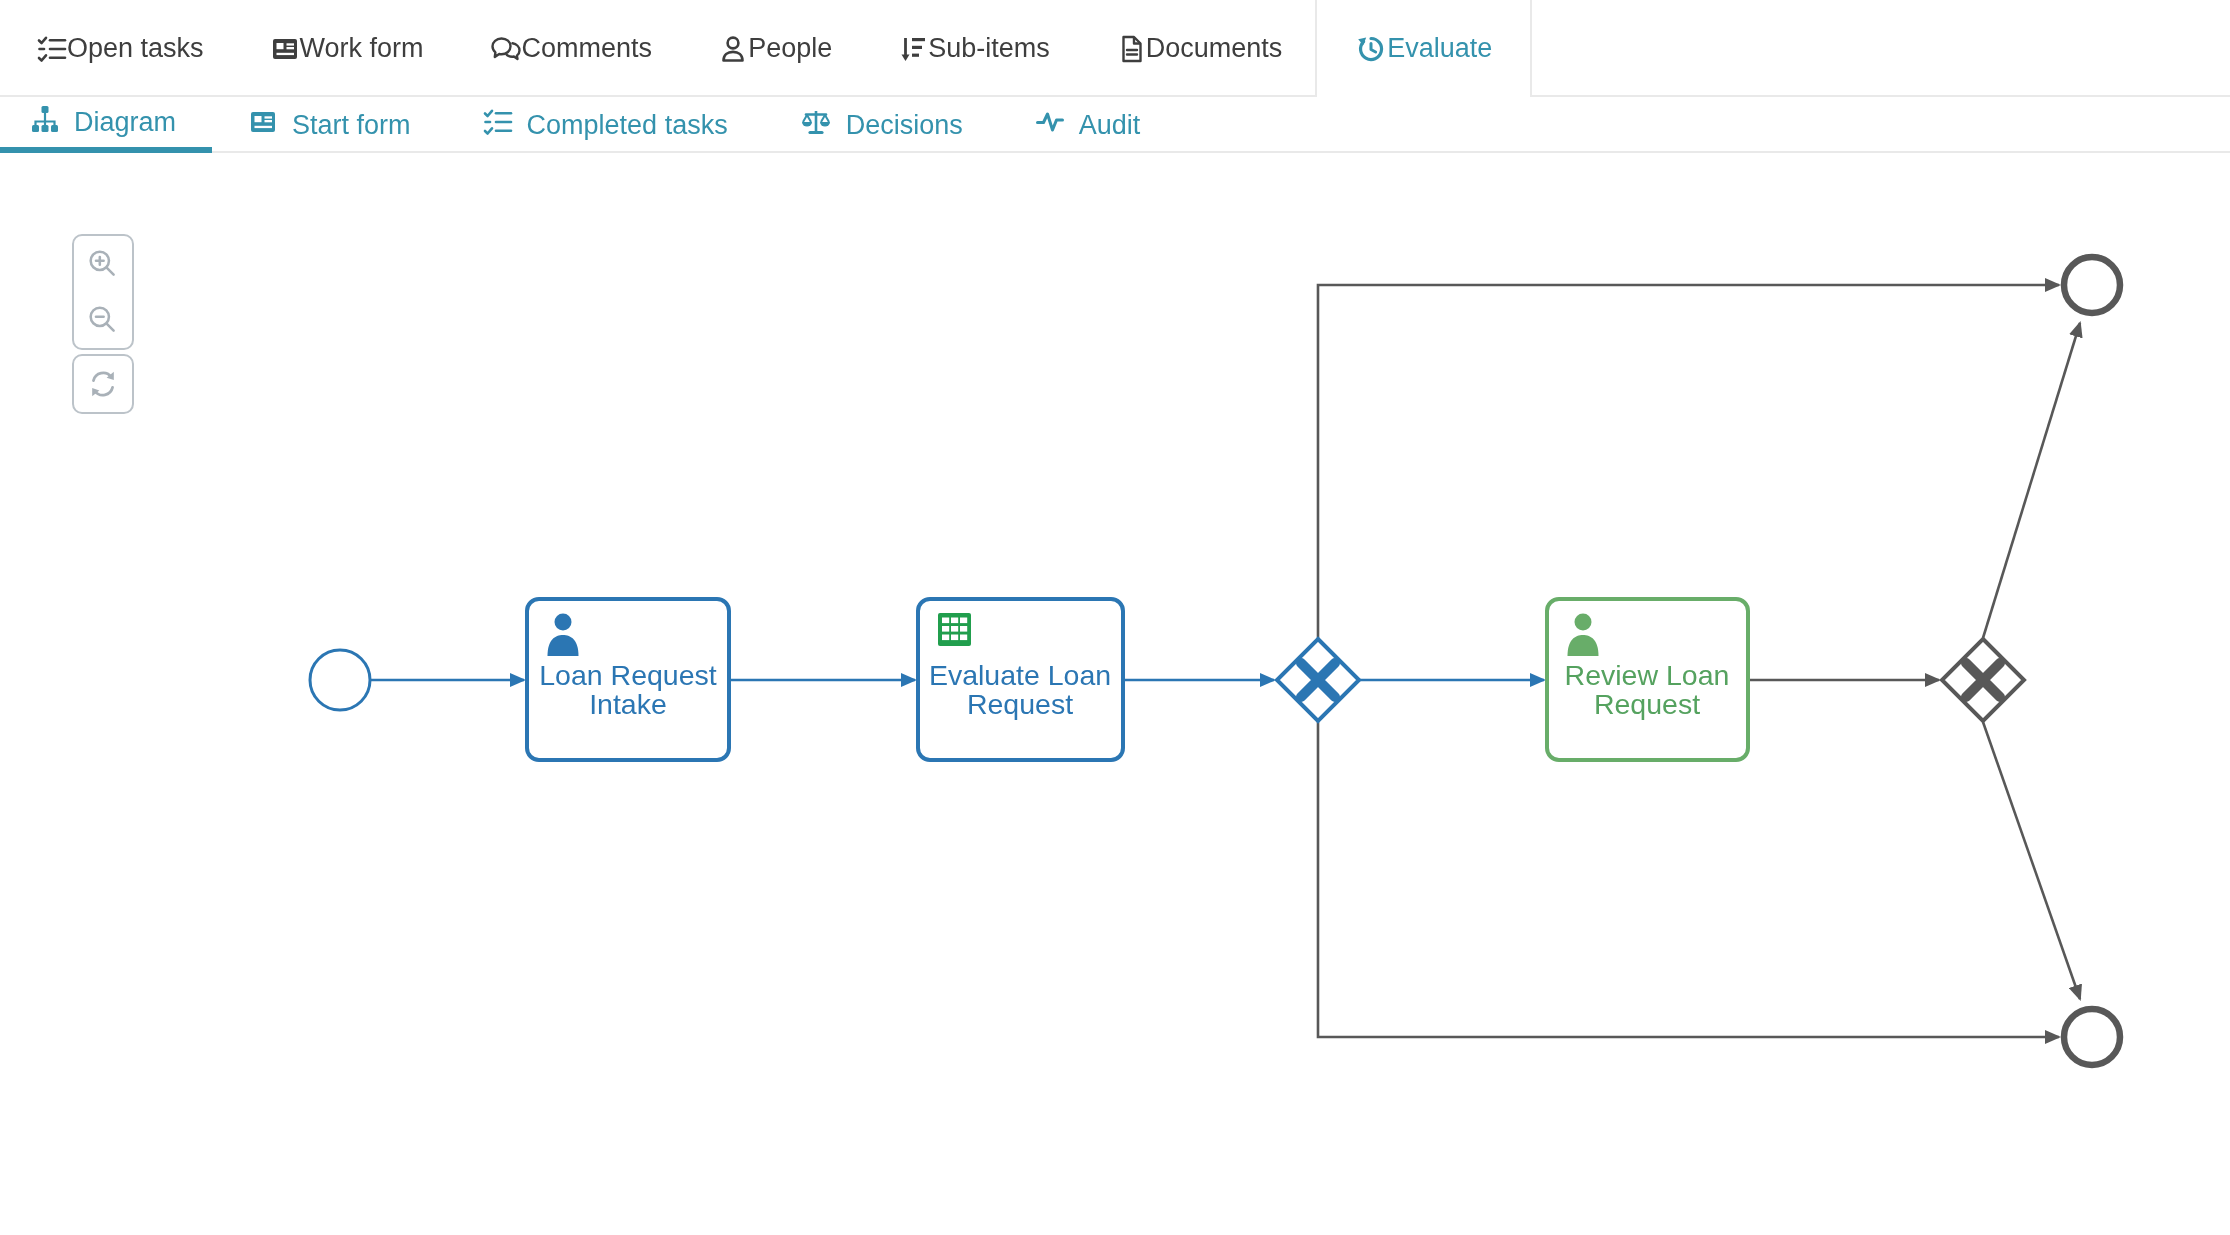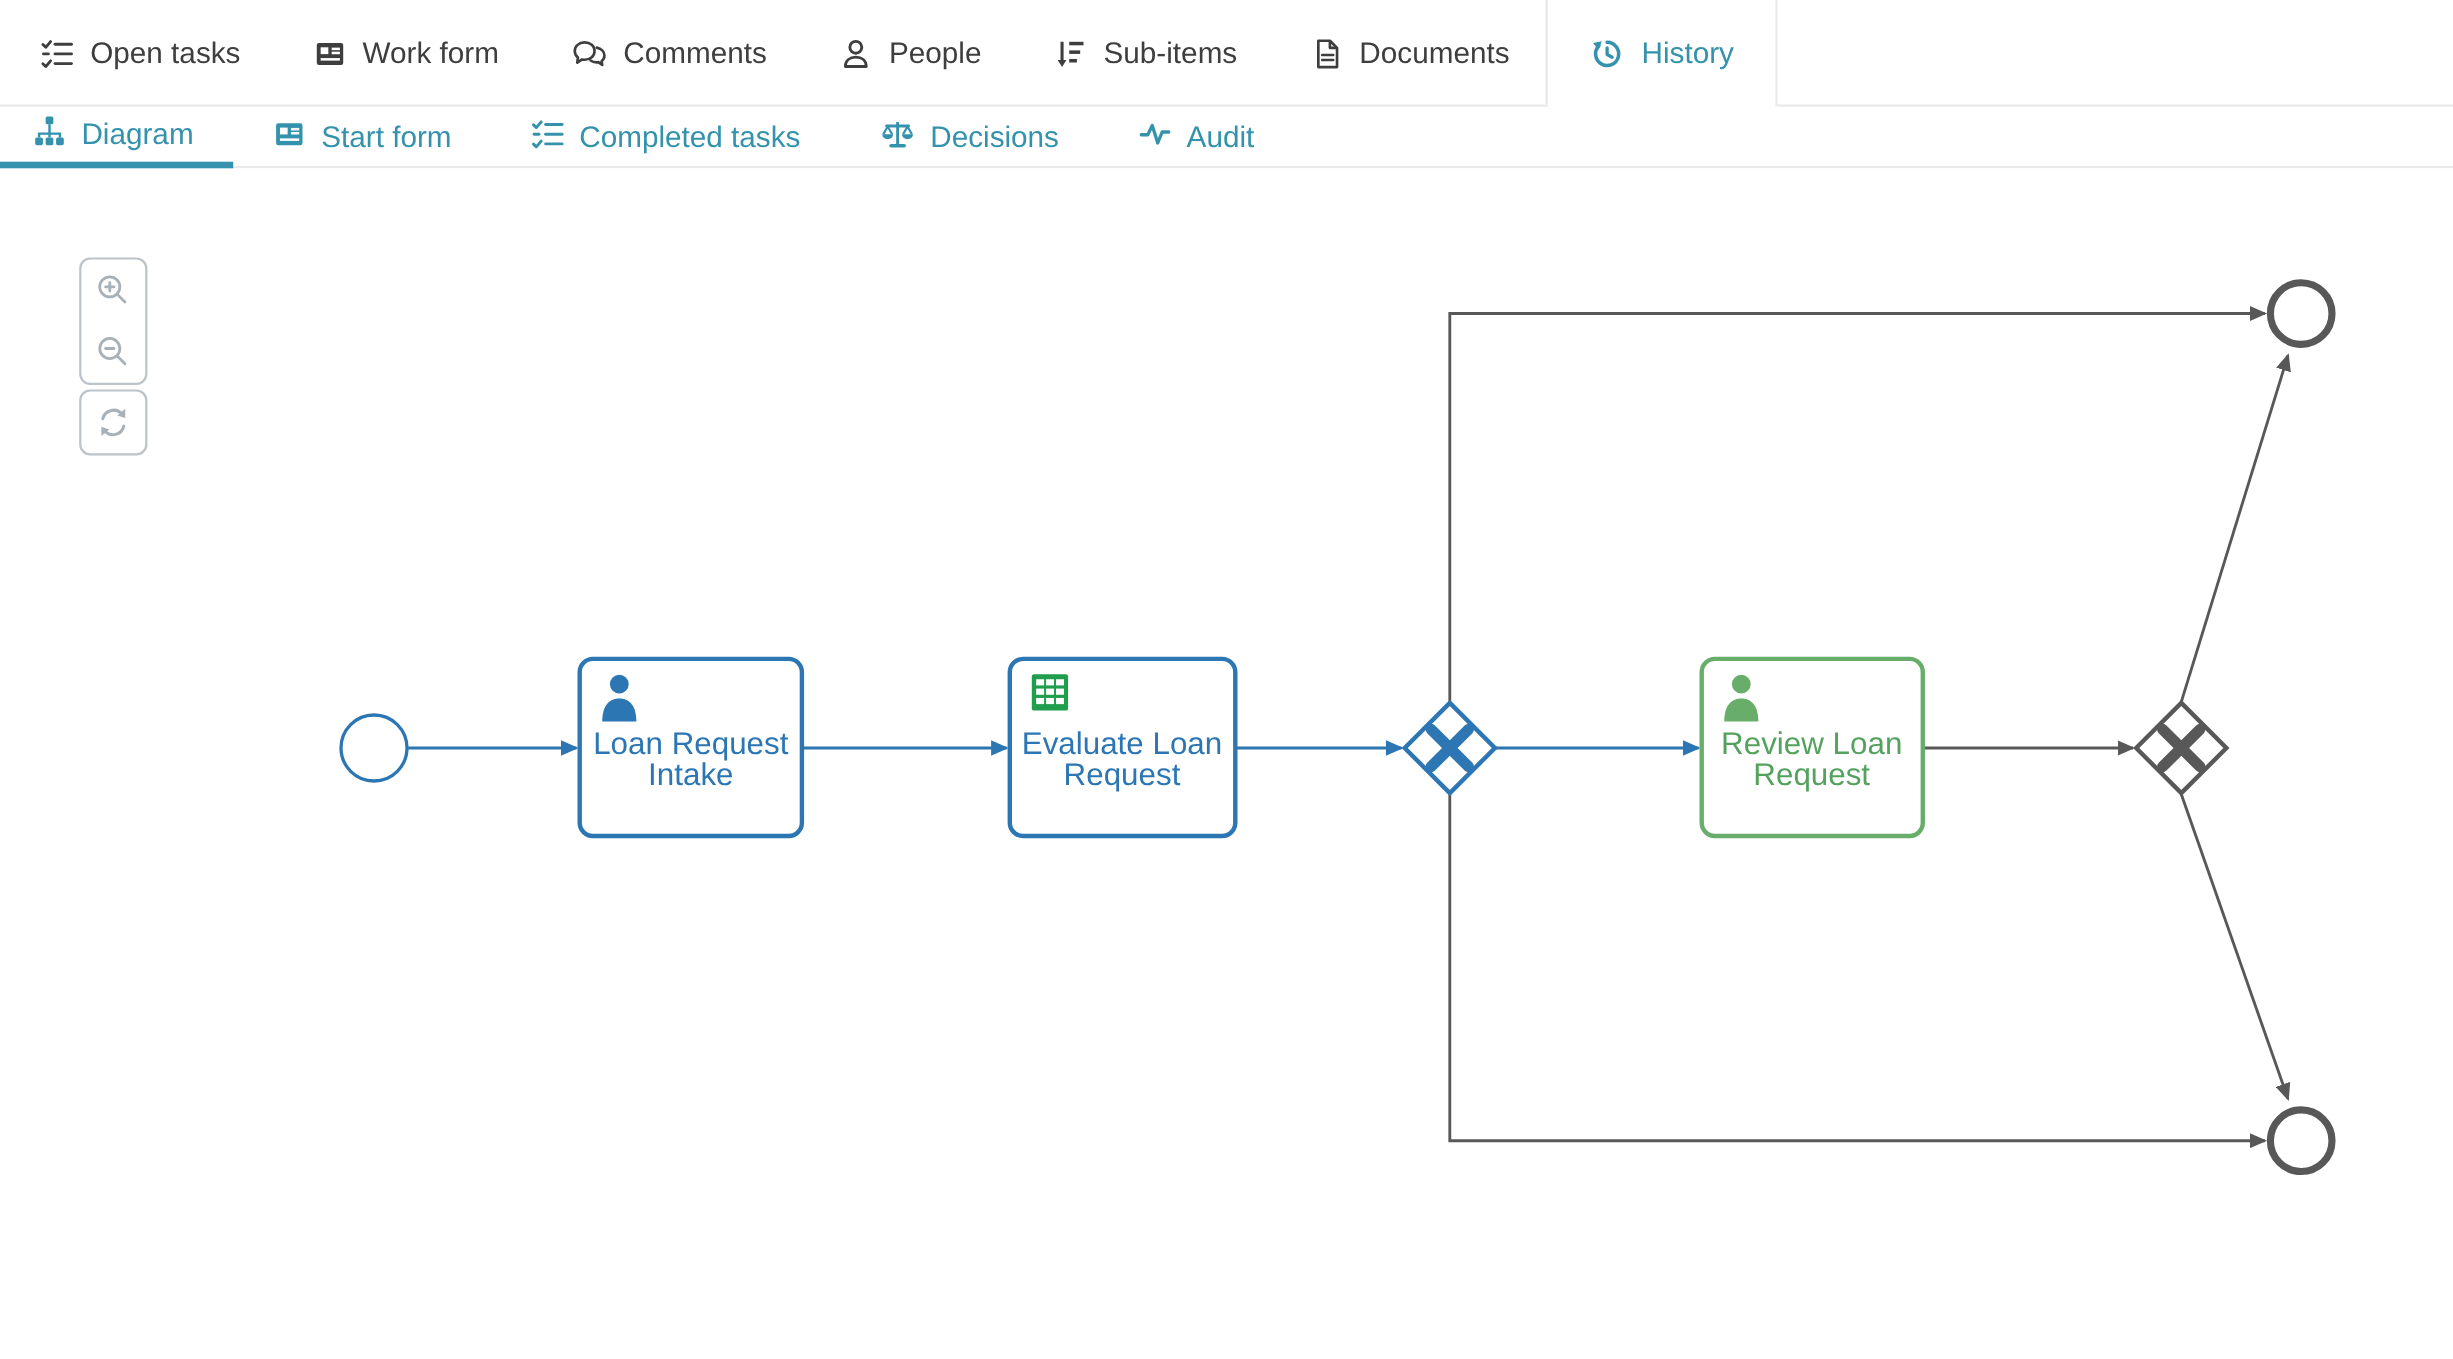--- a/index.html
+++ b/index.html
@@ -4,21 +4,21 @@
 <style>
   * { box-sizing: border-box; margin: 0; padding: 0; }
   html,body { width: 2230px; height: 1235px; background:#fff; overflow:hidden;
               font-family:"Liberation Sans", sans-serif; }
 
   
   .row1 { height:97px; display:flex; align-items:stretch; position:relative;
           background:#fff; padding-left:4px; }
   .row1::after { content:""; position:absolute; left:0; right:0; bottom:0;
                  height:2px; background:#e9e9e9; z-index:1; }
-  .tab { display:flex; align-items:center; gap:15px; padding:0 33px;
+  .tab { display:flex; align-items:center; padding:0 33px;
          font-size:27px; color:#3e3e3e; cursor:pointer; white-space:nowrap; }
   .tab .ticon { display:flex; align-items:center; }
   .tab.active { color:#3492ad; background:#fff; position:relative; z-index:3;
                 border-left:2px solid #e9e9e9; border-right:2px solid #e9e9e9;
                 box-shadow:0 2px 0 0 #fff; padding:0 38px; }
 
   
   .row2 { height:56px; display:flex; align-items:stretch; position:relative;
           background:#fff; }
   .row2::after { content:""; position:absolute; left:0; right:0; bottom:0;
@@ -119,21 +119,21 @@
 
 
   <div class="tab active">
     <span class="ticon">
       <svg width="32" height="32" viewBox="0 0 32 32" fill="none">
         <path d="M8.6 8.6 A10.5 10.5 0 1 0 16 5.5" stroke="currentColor" stroke-width="3.2" stroke-linecap="round"></path>
         <polygon points="3.2,6.2 11.2,4.6 8.2,12.2" fill="currentColor"></polygon>
         <path d="M16 10.5 V16.5 L20.6 19" stroke="currentColor" stroke-width="3" stroke-linecap="round" stroke-linejoin="round"></path>
       </svg>
     </span>
-    <span>History</span>
+    <span>Evaluate</span>
   </div>
 
 </div>
 
 <div class="row2">
 
   <div class="stab active">
     <span class="ticon">
       <svg width="30" height="30" viewBox="0 0 30 30">
         <path d="M15 9 V21 M5.5 21 V17.5 H24.5 V21" fill="none" stroke="currentColor" stroke-width="2.2"></path>

